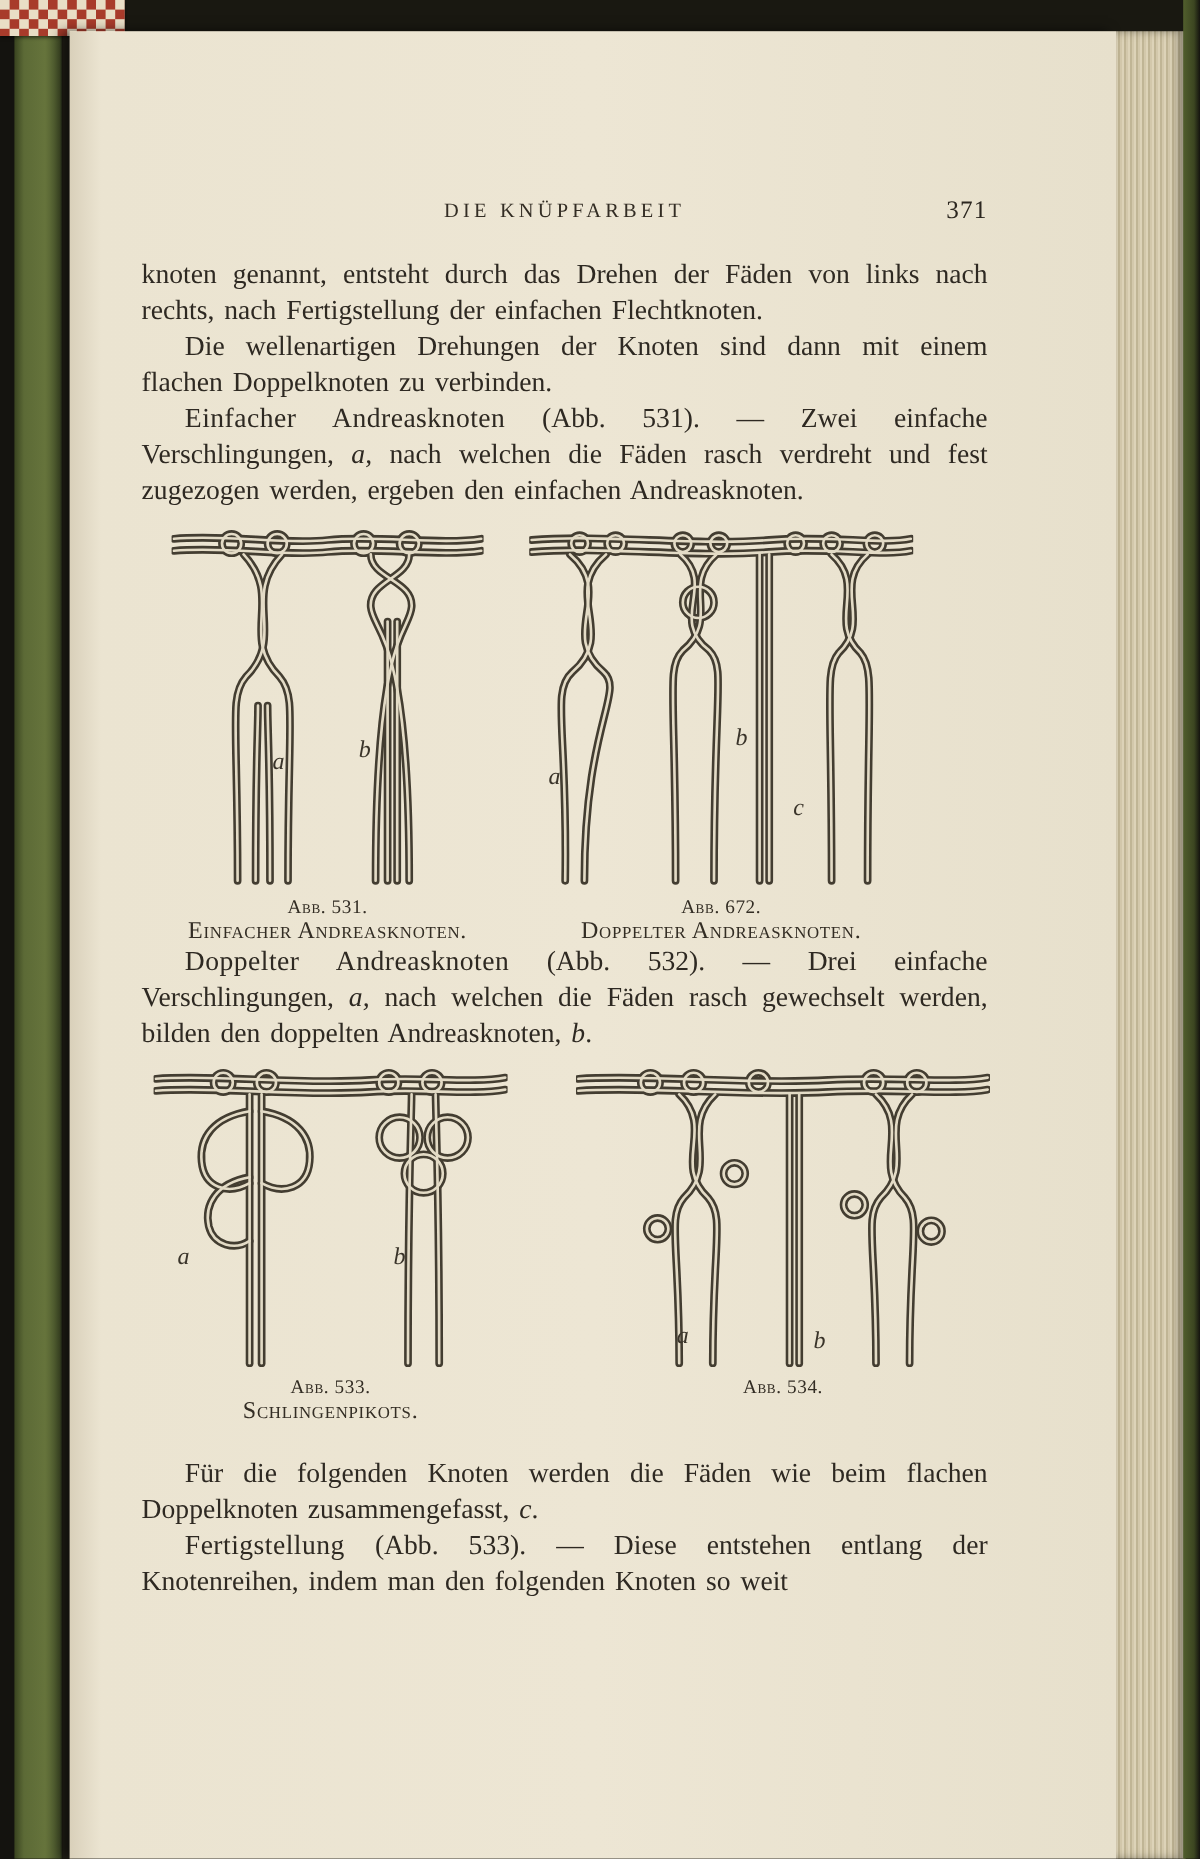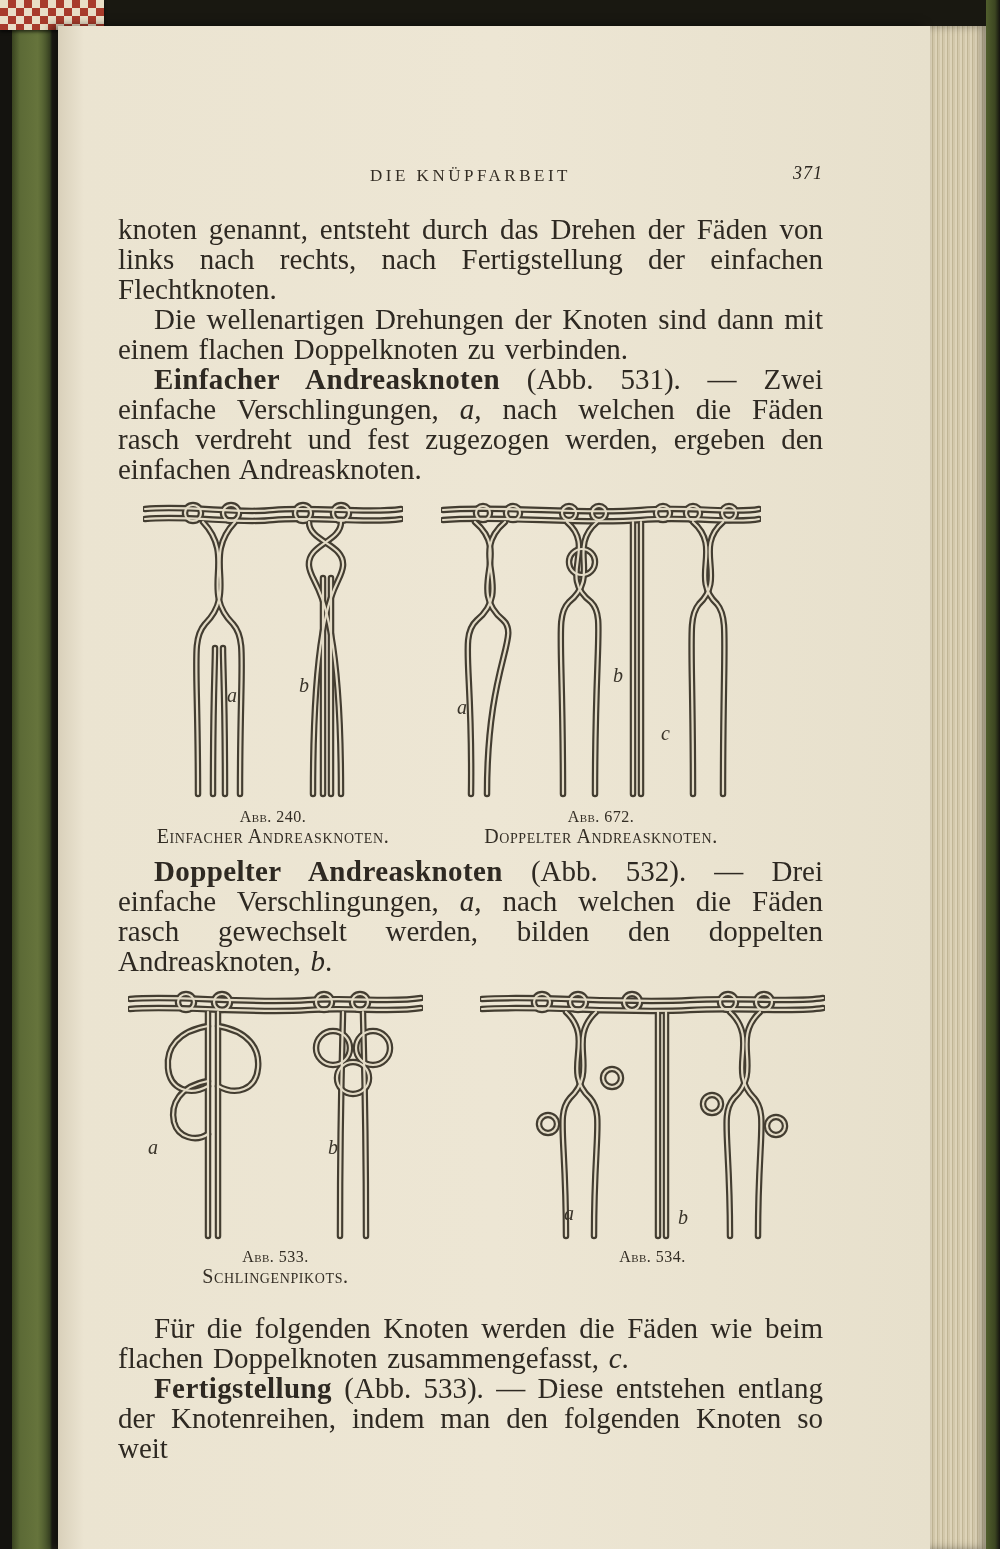--- a/index.html
+++ b/index.html
@@ -22,40 +22,40 @@
 
   
   .page{position:absolute;left:58px;top:26px;width:872px;height:1523px;
     background:linear-gradient(90deg,#d9d0ba 0,#ebe4d1 26px,#ede6d4 50%,#e7e0cc 100%);
     box-shadow:-7px 0 9px rgba(0,0,0,.55);
     color:#2c2720;padding:0;box-sizing:border-box;}
   .page-inner{padding:0 107px 0 60px;}
 
   .running-head{position:relative;margin-top:140px;height:24px;text-align:center;}
   .head-title{font-size:17px;letter-spacing:3.5px;color:#332d24;}
-  .head-page{position:absolute;right:0;top:-3px;font-size:18px;letter-spacing:1px;font-style:italic;}
-
-  .para{margin:0;text-align:justify;font-size:29px;line-height:30px;word-spacing:2.5px;color:#2e2922;}
+  .head-page{position:absolute;right:0;top:-3px;font-size:21px;letter-spacing:1px;}
+
+  .para{margin:0;text-align:justify;font-size:23px;line-height:30px;word-spacing:2.5px;color:#2e2922;}
   .para.first{margin-top:24px;}
   .indent{text-indent:36px;}
-  .para b{font-weight:bold;letter-spacing:.4px;}
+  .para b{font-weight:normal;letter-spacing:.4px;}
   .para i{font-style:italic;}
 
   .figrow{display:flex;align-items:flex-start;}
   .figrow1{margin-top:12px;padding-left:25px;gap:38px;}
   .figrow2{margin-top:10px;padding-left:10px;gap:57px;}
   figure{margin:0;}
   .figart{position:relative;}
   .figart svg{display:block;}
   .figlabel{position:absolute;font-style:italic;font-size:20px;color:#3a342a;}
   figcaption{margin-top:6px;text-align:center;color:#332d24;}
   .fignum{font-variant:small-caps;font-size:16px;letter-spacing:.5px;line-height:20px;}
   .figname{font-variant:small-caps;font-size:20px;letter-spacing:.6px;line-height:19px;}
 
-  .p4{margin-top:10px;}
+  .p4{}
   .p5{margin-top:27px;}
 </style>
 </head>
 <body>
 
 <div class="scene">
   <div class="cover-left"></div>
   <div class="gutter"></div>
   <div class="top-strip"></div>
   <div class="page-stack"></div>
@@ -99,21 +99,21 @@
                   <path d="M188,82 L188,298"></path>
                 </g>
               </defs>
               <use href="#k531" fill="none" stroke="#433d31" stroke-width="6.5" stroke-linecap="round"></use>
               <use href="#k531" fill="none" stroke="#e3dbc6" stroke-width="2.2" stroke-linecap="round"></use>
             </svg>
             <span class="figlabel" style="left:84px;top:188px">a</span>
             <span class="figlabel" style="left:156px;top:178px">b</span>
           </div>
           <figcaption>
-            <div class="fignum">Abb. 240.</div>
+            <div class="fignum">Abb. 531.</div>
             <div class="figname">Einfacher Andreasknoten.</div>
           </figcaption>
         </figure>
 
         <figure>
           <div class="figart">
             <svg width="320" height="305" viewBox="0 0 320 305">
               <defs>
                 <g id="k532">
                   <path d="M2,14 C60,9 140,19 200,14 C250,10 295,18 318,13"></path>

